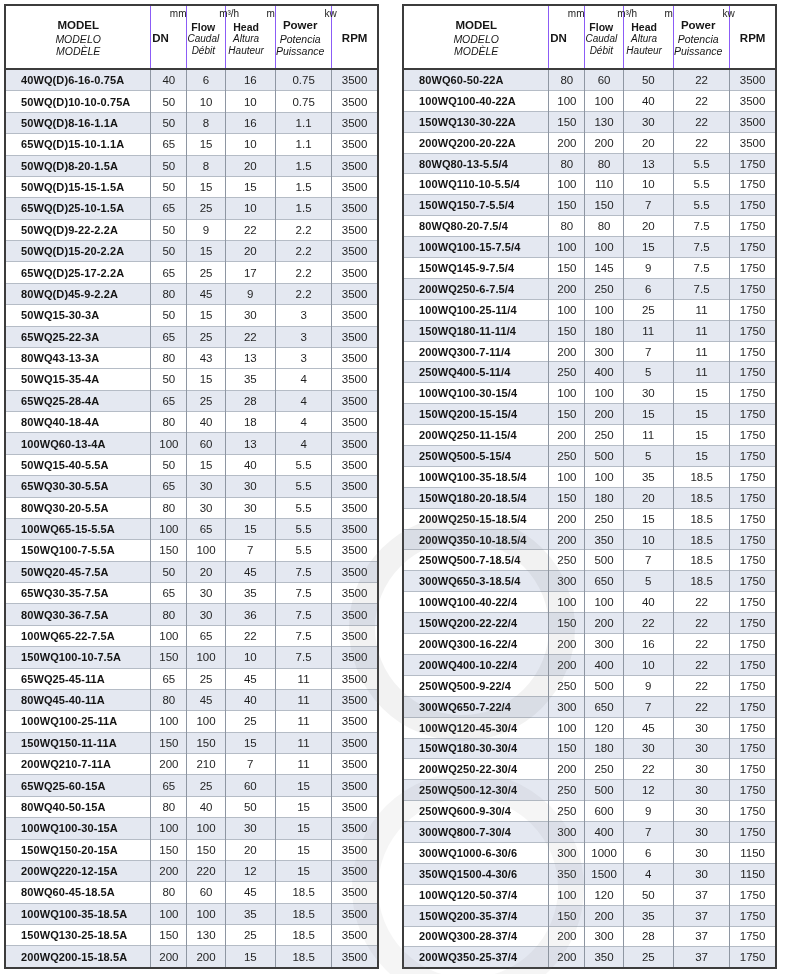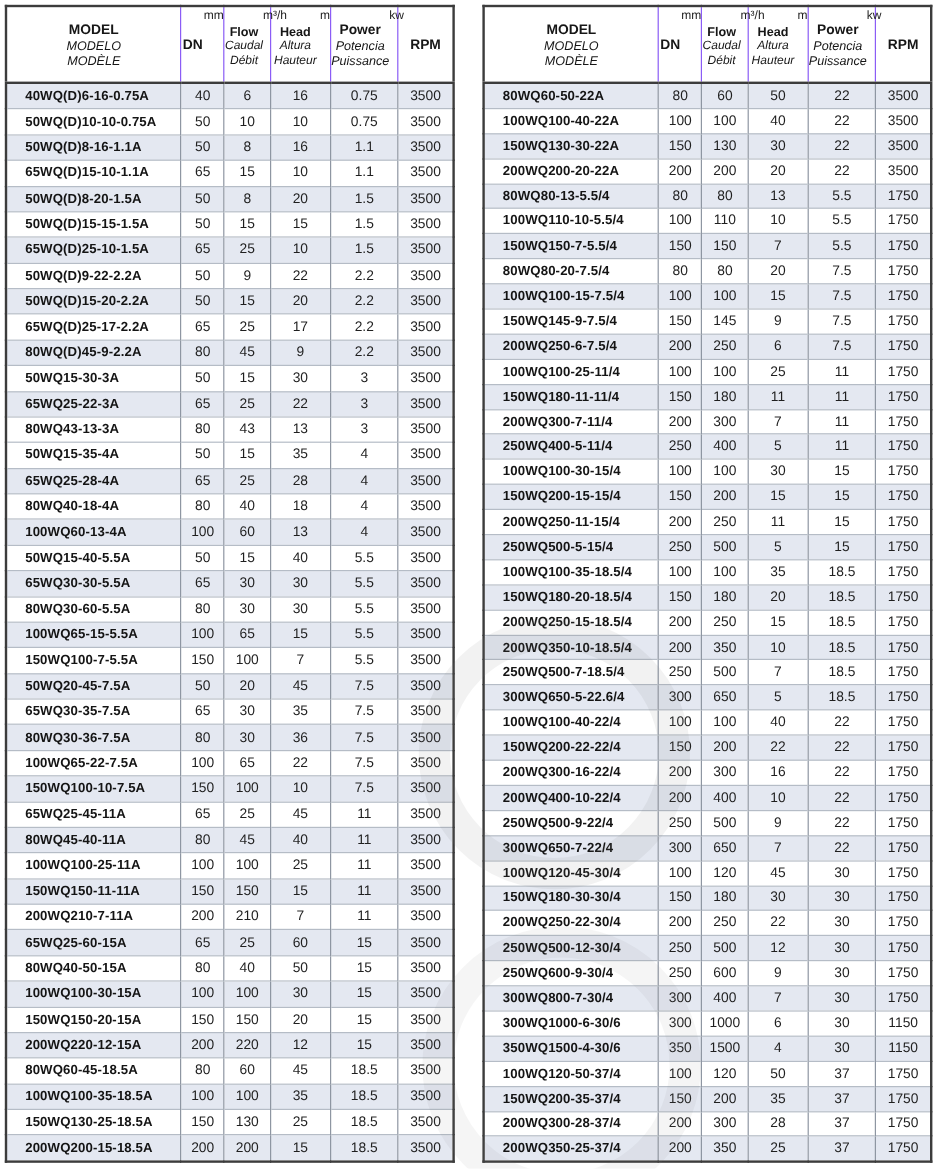--- a/index.html
+++ b/index.html
@@ -332,21 +332,21 @@
           </tr>
           <tr class="alt">
             <td class="model">65WQ30-30-5.5A</td>
             <td>65</td>
             <td>30</td>
             <td>30</td>
             <td>5.5</td>
             <td>3500</td>
           </tr>
           <tr>
-            <td class="model">80WQ30-60-5.5A</td>
+            <td class="model">80WQ30-20-5.5A</td>
             <td>80</td>
             <td>30</td>
             <td>30</td>
             <td>5.5</td>
             <td>3500</td>
           </tr>
           <tr class="alt">
             <td class="model">100WQ65-15-5.5A</td>
             <td>100</td>
             <td>65</td>
@@ -773,21 +773,21 @@
           </tr>
           <tr>
             <td class="model">250WQ500-7-18.5/4</td>
             <td>250</td>
             <td>500</td>
             <td>7</td>
             <td>18.5</td>
             <td>1750</td>
           </tr>
           <tr class="alt">
-            <td class="model">300WQ650-5-22.6/4</td>
+            <td class="model">300WQ650-3-18.5/4</td>
             <td>300</td>
             <td>650</td>
             <td>5</td>
             <td>18.5</td>
             <td>1750</td>
           </tr>
           <tr>
             <td class="model">100WQ100-40-22/4</td>
             <td>100</td>
             <td>100</td>

